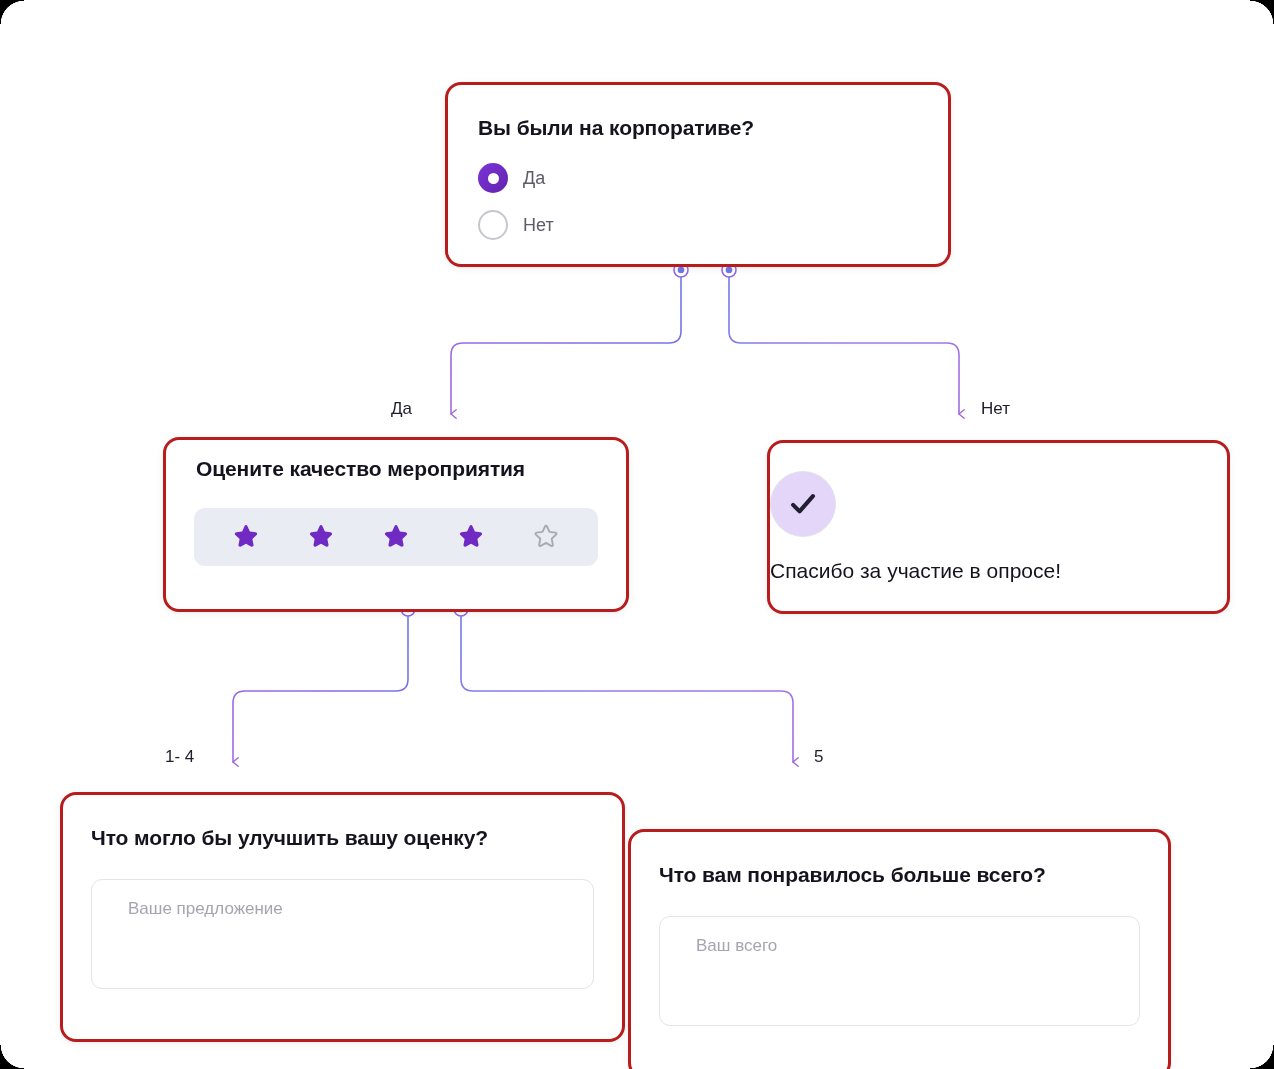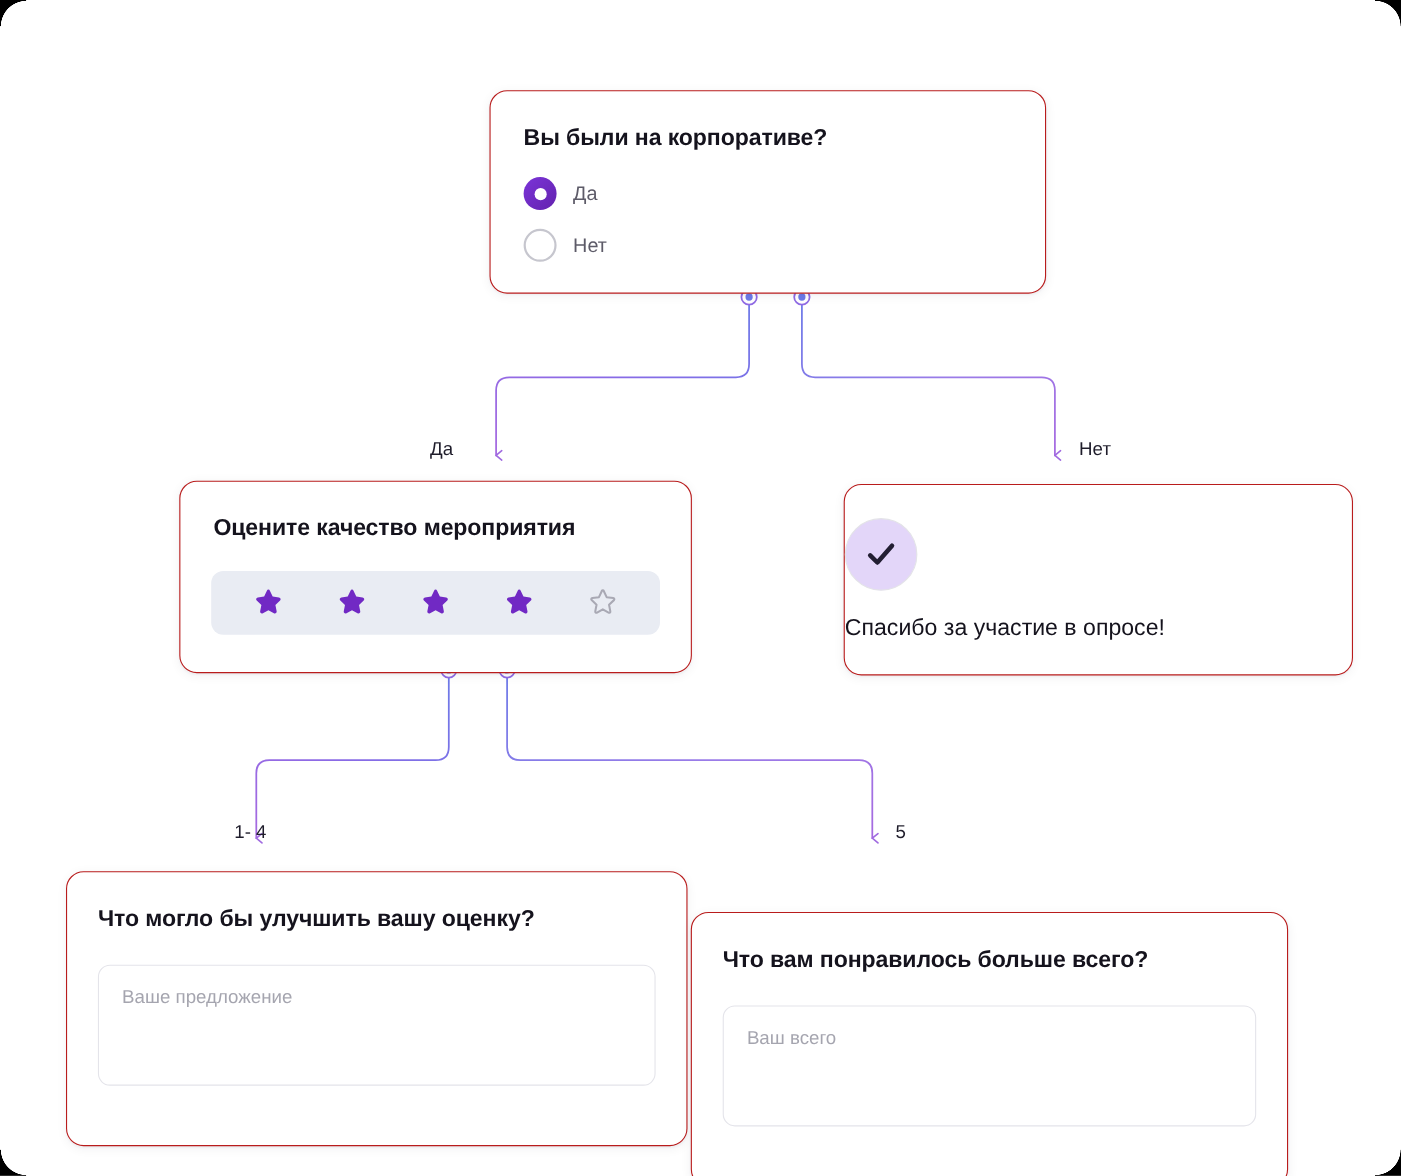--- a/index.html
+++ b/index.html
@@ -23,21 +23,21 @@
   .corner.bl{bottom:0;left:0;-webkit-mask-image:radial-gradient(circle 24px at 24px 0px,transparent 0 23px,#000 23.5px);mask-image:radial-gradient(circle 24px at 24px 0px,transparent 0 23px,#000 23.5px);}
   .corner.br{bottom:0;right:0;-webkit-mask-image:radial-gradient(circle 24px at 0px 0px,transparent 0 23px,#000 23.5px);mask-image:radial-gradient(circle 24px at 0px 0px,transparent 0 23px,#000 23.5px);}
 
   
   #wires{position:absolute;top:0;left:0;width:1274px;height:1069px;z-index:5;pointer-events:none;}
 
   
   .card{
     position:absolute;
     background:#ffffff;
-    border:1px solid #b91c1c;
+    border:3px solid #b91c1c;
     border-radius:16px;
     box-shadow:0 2px 10px rgba(25,25,50,.055), 0 1px 2px rgba(25,25,50,.04);
     z-index:10;
     box-sizing:border-box;
   }
   .q-title{
     font-size:21px;
     font-weight:700;
     color:#15131d;
     letter-spacing:-.1px;
@@ -49,21 +49,21 @@
   #card-root .q-title{margin:0 0 22px 0;}
   .radio-row{display:flex;align-items:center;gap:15px;margin-bottom:17px;}
   .radio{width:30px;height:30px;border-radius:50%;box-sizing:border-box;flex:none;
          display:flex;align-items:center;justify-content:center;}
   .radio.on{background:#6d28c9;background:linear-gradient(135deg,#7b34d8,#6322ae);}
   .radio.on .dot{width:11px;height:11px;border-radius:50%;background:#ffffff;}
   .radio.off{border:2.5px solid #c6c6ce;background:#fff;}
   .radio-label{font-size:18px;color:#5d5b68;}
 
   
-  #card-rate{left:163px;top:437px;width:466px;height:175px;padding:29px 28px 0 28px;}
+  #card-rate{left:163px;top:437px;width:466px;height:175px;padding:16px 28px 0 28px;}
   #card-rate .q-title{margin:0 0 26px 2px;}
   .stars{
     background:#e9ecf3;border-radius:11px;height:58px;
     display:flex;align-items:center;justify-content:space-around;padding:0 14px;box-sizing:border-box;
   }
   .star{width:30px;height:30px;display:block;}
 
   
   #card-thanks{left:767px;top:440px;width:463px;height:174px;padding:0;
                display:flex;flex-direction:column;align-items:flex-start;justify-content:center;gap:22px;}
@@ -74,31 +74,31 @@
   }
   .thanks-text{font-size:21px;font-weight:400;color:#15131d;}
 
   
   #card-improve{left:60px;top:792px;width:565px;height:250px;padding:30px 28px 0 28px;}
   #card-liked{left:628px;top:792px;width:543px;height:250px;padding:30px 28px 0 28px;margin-top:37px;}
   .ta{
     margin-top:28px;
     border:1px solid #e4e4ea;border-radius:11px;
     height:110px;background:#fff;box-sizing:border-box;
-    padding:19px 21px;font-size:17px;color:#a5a5af;
+    padding:19px 36px;font-size:17px;color:#a5a5af;
   }
 
   
   .edge-label{
     position:absolute;z-index:8;
     font-size:17px;color:#1f1d2b;font-weight:400;white-space:nowrap;
   }
   #lbl-yes{left:391px;top:399px;}
   #lbl-no{left:981px;top:399px;}
-  #lbl-14{left:165px;top:747px;margin-left:48px;}
+  #lbl-14{left:165px;top:747px;}
   #lbl-5{left:814px;top:747px;}
 </style>
 </head>
 <body>
 
 <div id="stage">
 
   <svg id="wires" viewBox="0 0 1274 1069" xmlns="http://www.w3.org/2000/svg">
     <defs>
       <linearGradient id="gradL" x1="1" y1="0" x2="0" y2="1">

